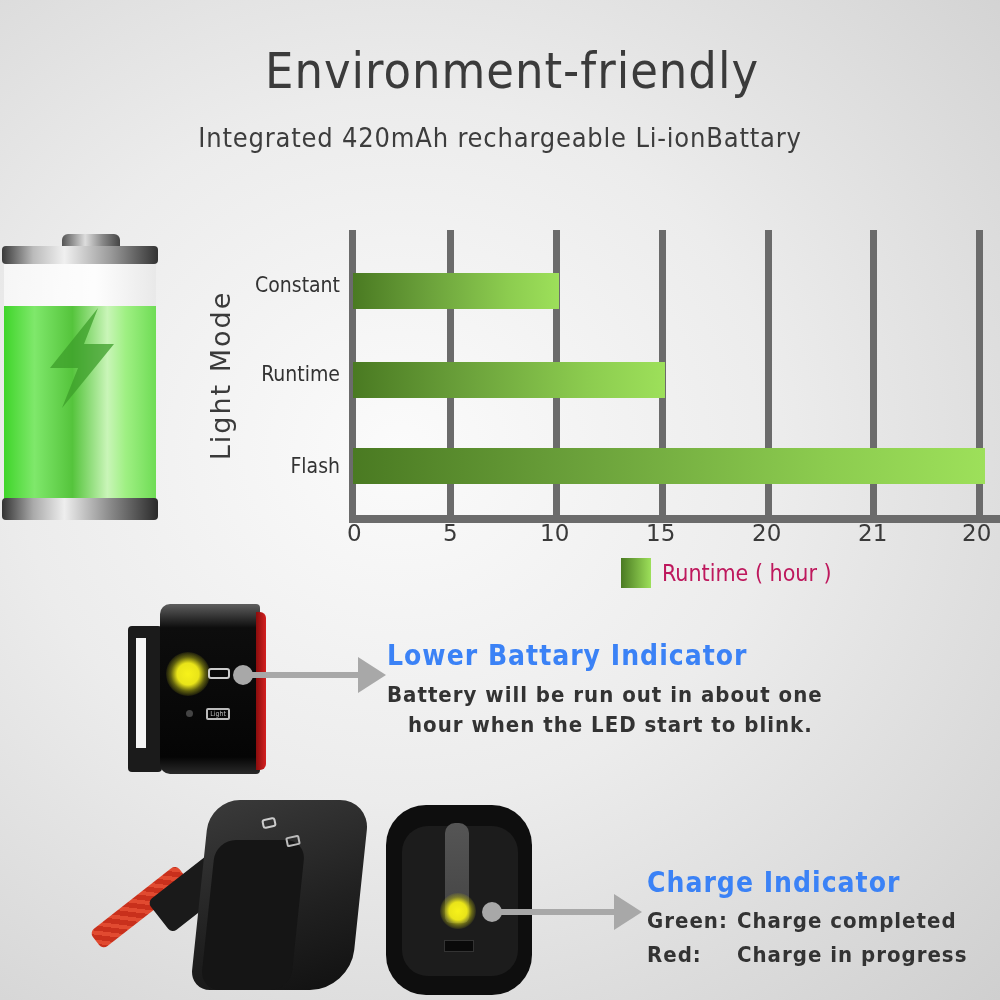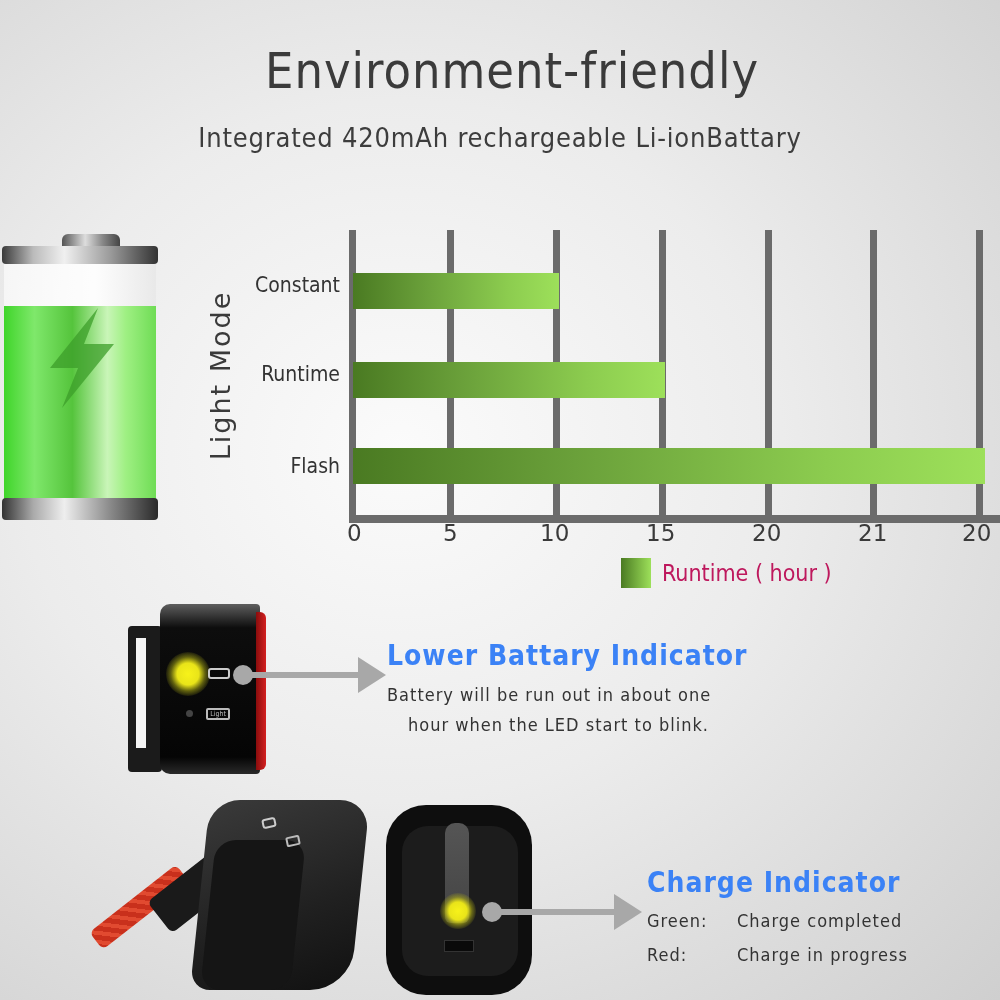--- a/index.html
+++ b/index.html
@@ -48,21 +48,21 @@
   .glow { border-radius:50%; background:radial-gradient(circle,#f7f21a 0%,#e9e419 35%,rgba(180,180,20,0.5) 55%,rgba(120,120,0,0) 75%); }
   .dev1-icon { left:208px; top:668px; width:22px; height:11px; border:2px solid #ccc; border-radius:3px; }
   .auto-box { left:206px; top:708px; width:24px; height:12px; border:2px solid #bbb; border-radius:2px; font-size:7px; color:#bbb; text-align:center; line-height:8px; }
   .dot-small { left:186px; top:710px; width:7px; height:7px; border-radius:50%; background:#444; }
 
   .pointer-dot { width:20px; height:20px; border-radius:50%; background:#a8a8a8; }
   .pointer-line { height:6px; background:#a8a8a8; }
   .pointer-head { width:0; height:0; border-top:18px solid transparent; border-bottom:18px solid transparent; border-left:28px solid #a8a8a8; }
 
   .h2 { font-size:28px; color:#3b82f6; letter-spacing:1px; font-weight:bold; }
-  .body-t { font-size:18px; color:#333; letter-spacing:1px; line-height:30px; font-weight:normal; }
+  .body-t { font-size:22px; color:#333; letter-spacing:1px; line-height:30px; font-weight:bold; }
 
   
   .cable { left:96px; top:930px; width:110px; height:22px; background:repeating-linear-gradient(45deg,#c9301c 0 5px,#e14a30 5px 9px); transform:rotate(-38deg); transform-origin:left center; border-radius:6px; }
   .plug { left:150px; top:870px; width:90px; height:40px; background:#1a1a1a; transform:rotate(-38deg); border-radius:6px; }
   .dev2 { left:200px; top:800px; width:160px; height:190px; background:linear-gradient(160deg,#3a3a3a,#202020 60%,#111); border-radius:30px 30px 40px 20px; transform:skewX(-6deg); }
   .dev2-face { left:208px; top:840px; width:90px; height:150px; background:#151515; border-radius:20px; transform:skewX(-6deg); }
   .dev3 { left:386px; top:805px; width:146px; height:190px; background:#0e0e0e; border-radius:40px; }
   .dev3-inner { left:402px; top:826px; width:116px; height:150px; background:#1c1c1c; border-radius:26px; }
   .dev3-key { left:445px; top:823px; width:24px; height:100px; background:linear-gradient(180deg,#555,#444); border-radius:10px 10px 6px 6px; }
   .dev3-slot { left:444px; top:940px; width:30px; height:12px; background:#0a0a0a; border:1px solid #333; }

